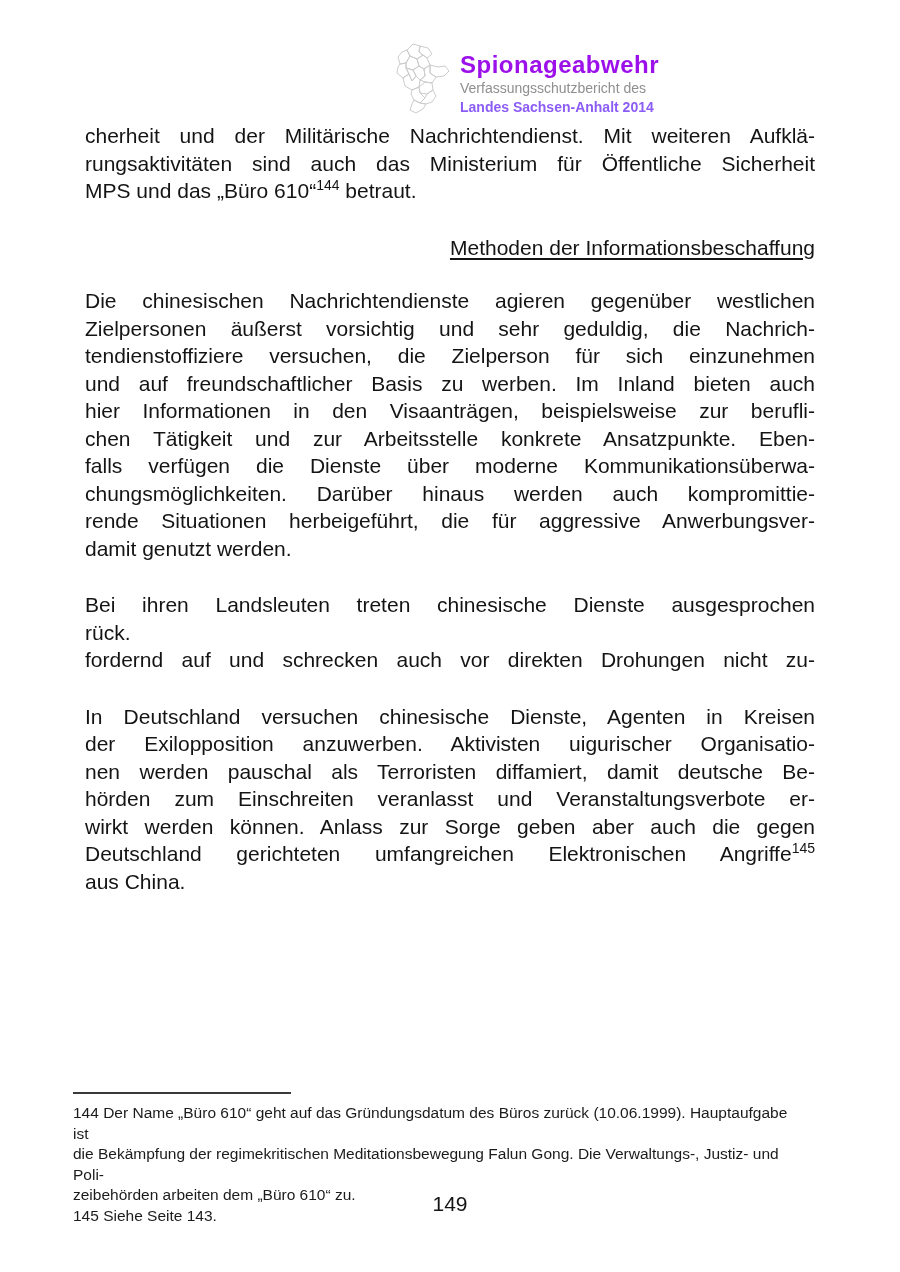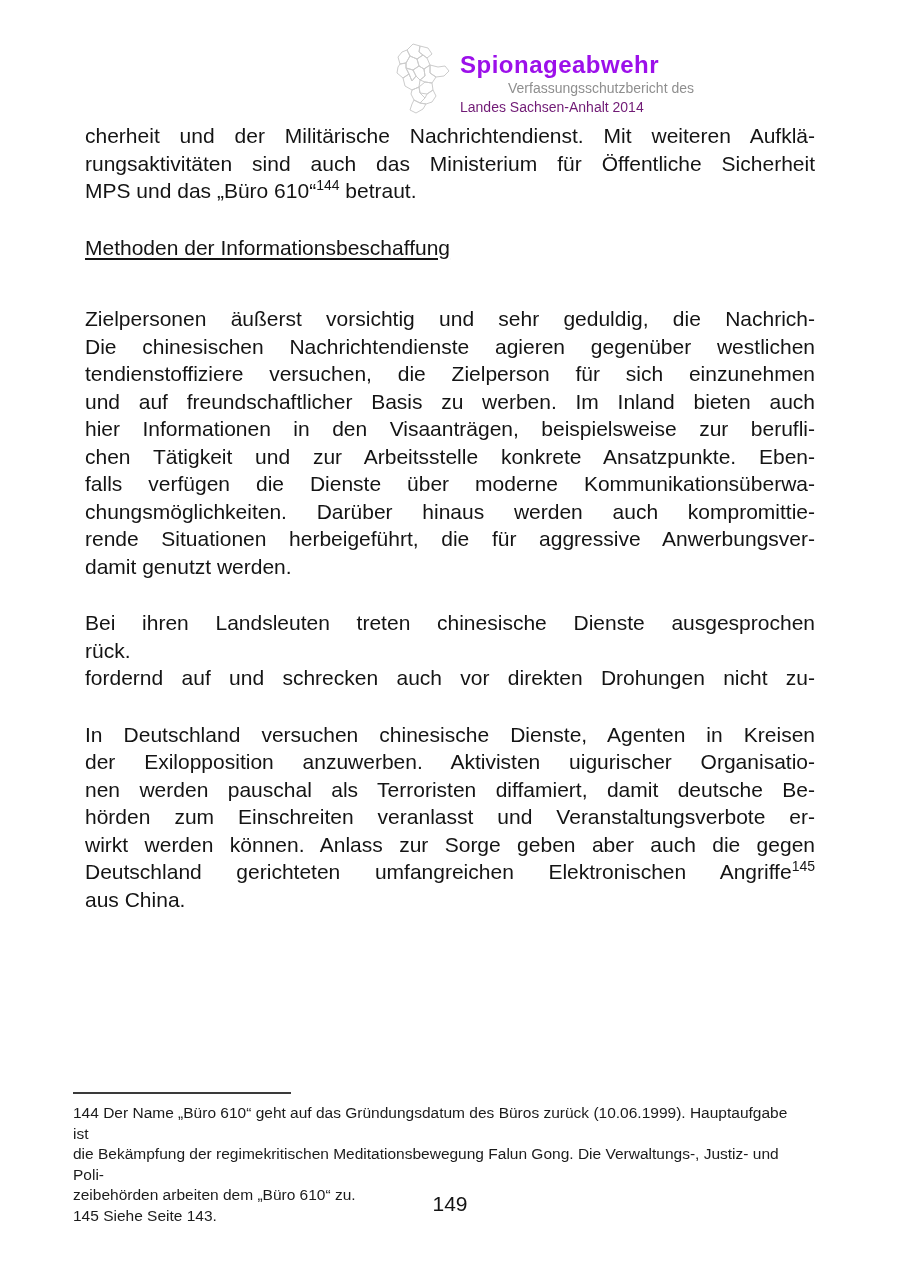--- a/index.html
+++ b/index.html
@@ -34,21 +34,21 @@
   .line {
     font-size: 21px; line-height: 27.5px;
     text-align: justify; text-align-last: justify;
     white-space: normal;
   }
   .line.lastline { text-align-last: left; }
   .line sup {
     font-size: 14px; line-height: 0;
     vertical-align: baseline; position: relative; top: -8px;
   }
-  .heading { margin-bottom: 44px; }
+  .heading { margin-bottom: 26px; text-align: right; }
   .heading-text {
     font-size: 21px; line-height: 27.5px;
     text-decoration: underline; text-underline-offset: 3px;
   }
 
   
   .footnotes { position: absolute; left: 73px; top: 1092px; width: 730px; }
   .footnote-rule { width: 218px; border-top: 2px solid #3a3a3a; margin-bottom: 9px; }
   .footnote-line { font-size: 15.5px; line-height: 20.5px; color: #1b1b1b; }
 
@@ -76,35 +76,35 @@
       <path d="M38,23 L46,25 L53,24 L57,29 L52,34 L44,35 L38,31 Z"></path>
       <path d="M32,27 L38,23 L38,31 L44,35 L40,41 L33,40 L28,38 L33,34 Z"></path>
       <path d="M17,32 L20,39 L24,34 L28,38 L27,45 L20,48 L13,44 L11,36 Z"></path>
       <path d="M27,45 L33,40 L40,41 L41,48 L35,52 L28,51 Z"></path>
       <path d="M20,48 L27,45 L28,51 L33,56 L28,61 L22,58 L19,52 Z"></path>
       <path d="M33,56 L35,52 L41,48 L44,54 L40,60 L34,62 L28,61 Z"></path>
       <path d="M22,58 L28,61 L34,62 L31,67 L24,71 L18,68 L20,62 Z"></path>
     </svg>
     <div class="header-text">
       <div class="header-title" style="color: rgb(156, 16, 234);">Spionageabwehr</div>
-      <div class="header-subtitle" style="color: rgb(143, 143, 143); margin-left: 48px;">Verfassungsschutzbericht des</div>
-      <div class="header-subtitle" style="color: #701a75;">Landes Sachsen-Anhalt 2014</div>
+      <div class="header-subtitle" style="color: rgb(143, 143, 143);">Verfassungsschutzbericht des</div>
+      <div class="header-subtitle" style="color: #8b5cf6; font-weight: bold;">Landes Sachsen-Anhalt 2014</div>
     </div>
   </div>
 
   <div class="content">
       <div class="para">
         <div class="line"><span>cherheit und der Militärische Nachrichtendienst. Mit weiteren Aufklä-</span></div>
         <div class="line"><span>rungsaktivitäten sind auch das Ministerium für Öffentliche Sicherheit</span></div>
         <div class="line lastline"><span>MPS und das „Büro 610“</span><sup>144</sup><span> betraut.</span></div>
       </div>
       <div class="heading"><span class="heading-text">Methoden der Informationsbeschaffung</span></div>
       <div class="para">
+        <div class="line"><span>Die chinesischen Nachrichtendienste agieren gegenüber westlichen</span></div>
         <div class="line"><span>Zielpersonen äußerst vorsichtig und sehr geduldig, die Nachrich-</span></div>
-        <div class="line"><span>Die chinesischen Nachrichtendienste agieren gegenüber westlichen</span></div>
         <div class="line"><span>tendienstoffiziere versuchen, die Zielperson für sich einzunehmen</span></div>
         <div class="line"><span>und auf freundschaftlicher Basis zu werben. Im Inland bieten auch</span></div>
         <div class="line"><span>hier Informationen in den Visaanträgen, beispielsweise zur berufli-</span></div>
         <div class="line"><span>chen Tätigkeit und zur Arbeitsstelle konkrete Ansatzpunkte. Eben-</span></div>
         <div class="line"><span>falls verfügen die Dienste über moderne Kommunikationsüberwa-</span></div>
         <div class="line"><span>chungsmöglichkeiten. Darüber hinaus werden auch kompromittie-</span></div>
         <div class="line"><span>rende Situationen herbeigeführt, die für aggressive Anwerbungsver-</span></div>
         <div class="line lastline"><span>damit genutzt werden.</span></div>
       </div>
       <div class="para">

